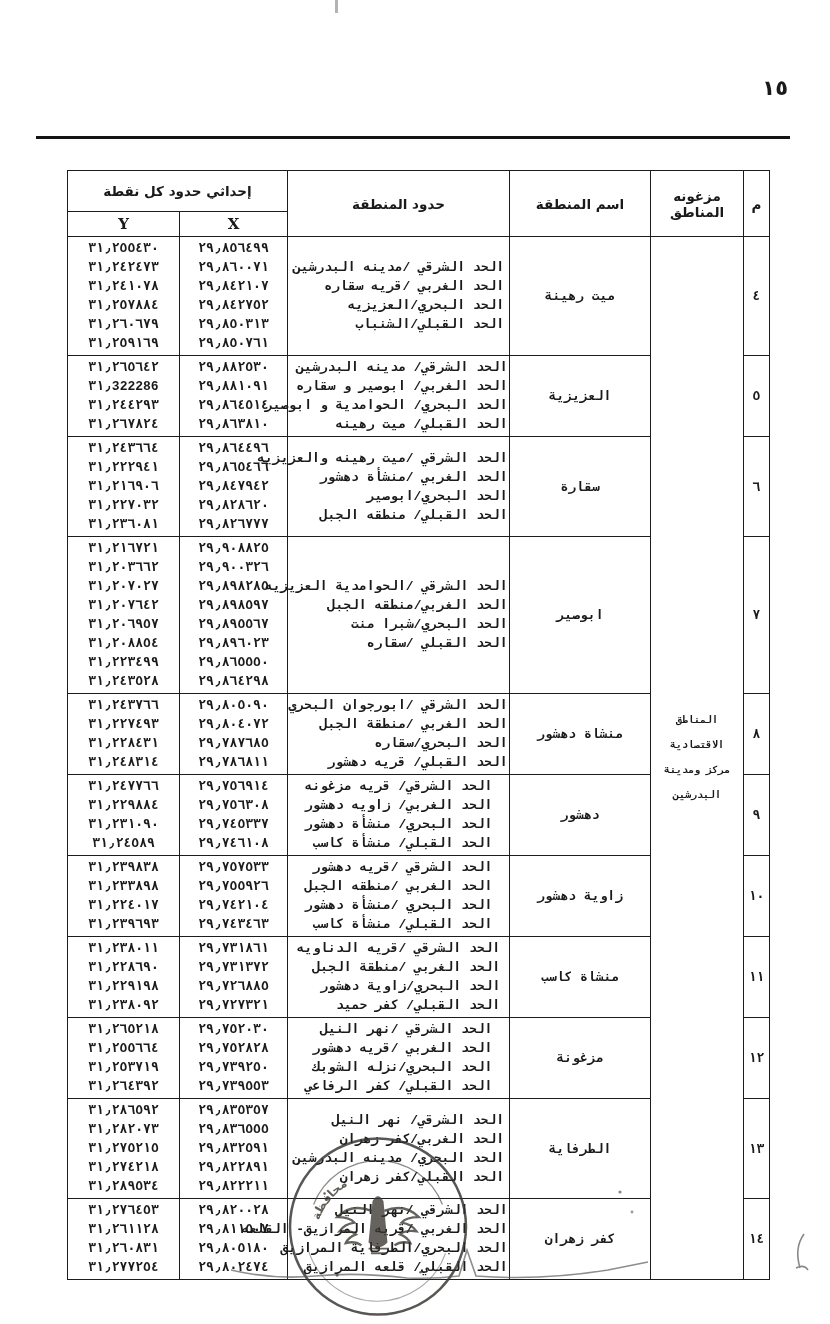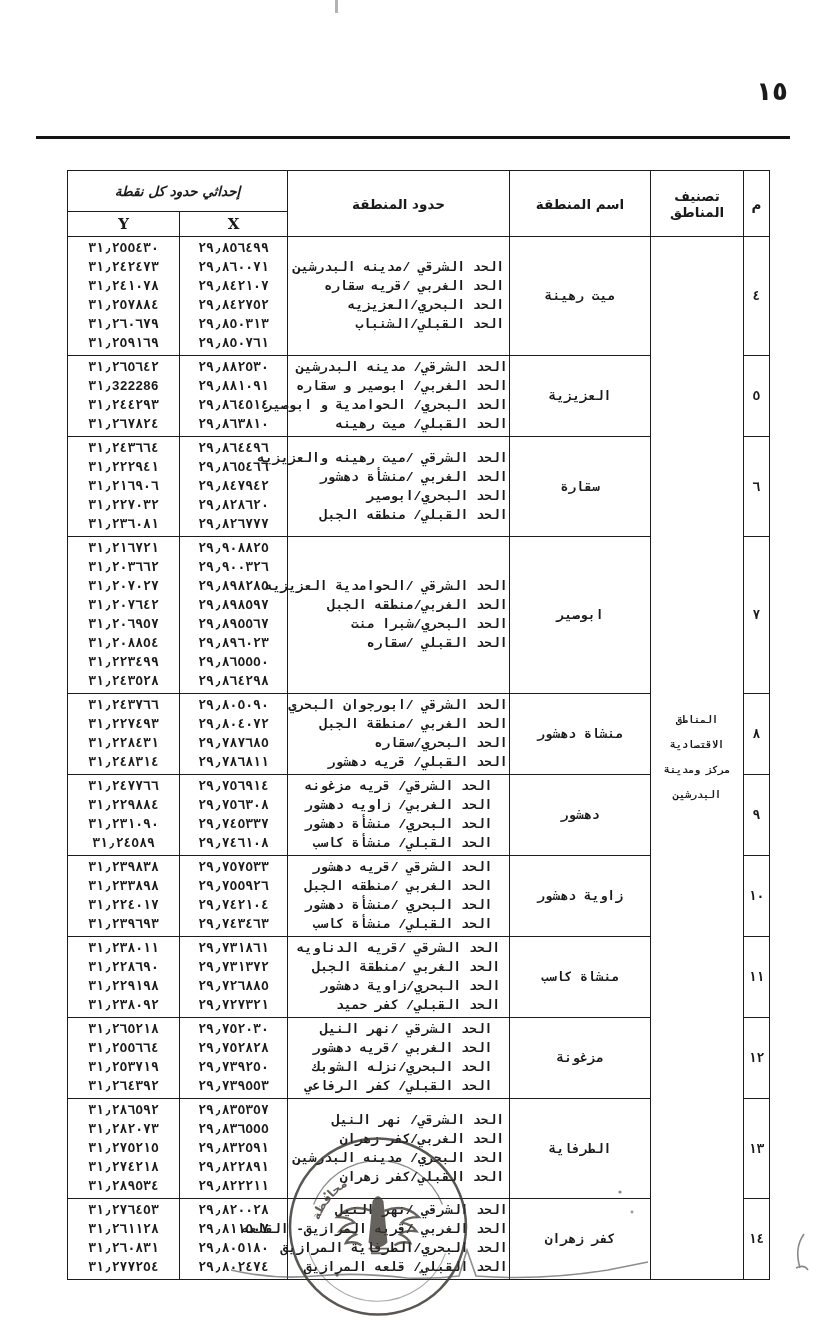--- a/index.html
+++ b/index.html
@@ -7,32 +7,32 @@
     width:830px;height:1324px;position:relative;overflow:hidden;
     background:#ffffff;color:#1a1a1a;
     font-family:"DejaVu Sans",sans-serif;direction:rtl;
   }
   
   .gz-header{
     position:absolute;top:76px;right:42px;left:60px;
     display:flex;justify-content:space-between;align-items:baseline;
     font-weight:bold;font-size:22px;letter-spacing:0.2px;
   }
-  .gz-header .pageno{font-size:26px;}
+  .gz-header .pageno{font-size:21px;}
   .head-rule{position:absolute;top:136px;right:40px;left:36px;height:3px;background:#141414;}
   .scan-tick{position:absolute;left:335px;top:0;width:3px;height:13px;background:#8a8a8a;opacity:.65;}
 
   
   table.zones{
     position:absolute;top:170px;right:60px;width:702px;
     border-collapse:collapse;table-layout:fixed;
   }
   .zones th,.zones td{border:1.4px solid #1c1c1c;vertical-align:middle;}
   .zones th{font-weight:bold;font-size:13.5px;padding:2px 1px;text-align:center;}
-  .zones th.coords-group{height:36px;font-style:italic;}
+  .zones th.coords-group{height:36px;}
   .zones th.xy{height:20px;font-size:15px;font-family:"DejaVu Serif",serif;}
   .zones td{font-size:13px;font-weight:bold;text-align:center;padding:2px 1px;font-family:Liberation Mono, monospace;}
   .coord-line{height:19px;line-height:19px;font-size:13px;white-space:nowrap;}
   .bound-line{height:19px;line-height:19px;font-size:13px;white-space:nowrap;}
   .bounds-block{display:inline-block;text-align:right;max-width:218px;}
   .class-text{font-size:10px;line-height:25px;font-weight:bold;}
   .region-name{font-size:13px;}
 
   
   .stamp{position:absolute;left:252px;top:1126px;width:252px;height:198px;pointer-events:none;}
@@ -55,21 +55,21 @@
     <col style="width:26px">
       <col style="width:93px">
       <col style="width:141px">
     <col style="width:222px">
       <col style="width:108px">
       <col style="width:112px">
   </colgroup>
   <thead>
     <tr>
       <th rowspan="2">م</th>
-      <th rowspan="2">تصنيف المناطق</th>
+      <th rowspan="2">مزغونه المناطق</th>
       <th rowspan="2">اسم المنطقة</th>
       <th rowspan="2">حدود المنطقة</th>
       <th colspan="2" class="coords-group">إحداثي حدود كل نقطة</th>
     </tr>
     <tr>
       <th class="xy">X</th>
       <th class="xy">Y</th>
     </tr>
   </thead>
   <tbody>

